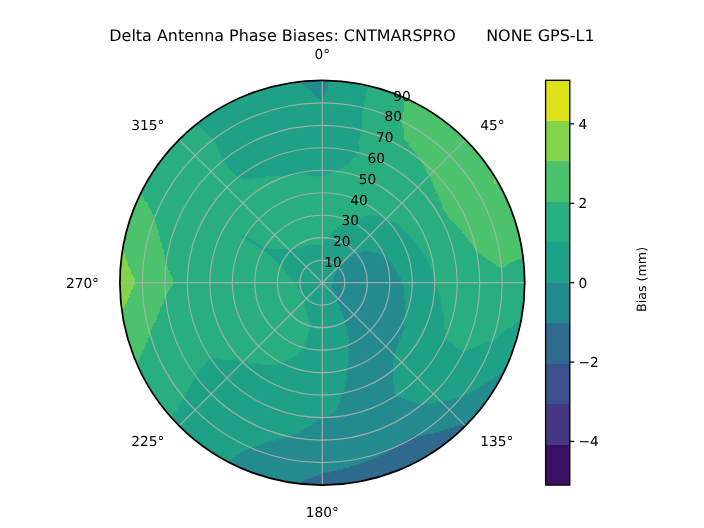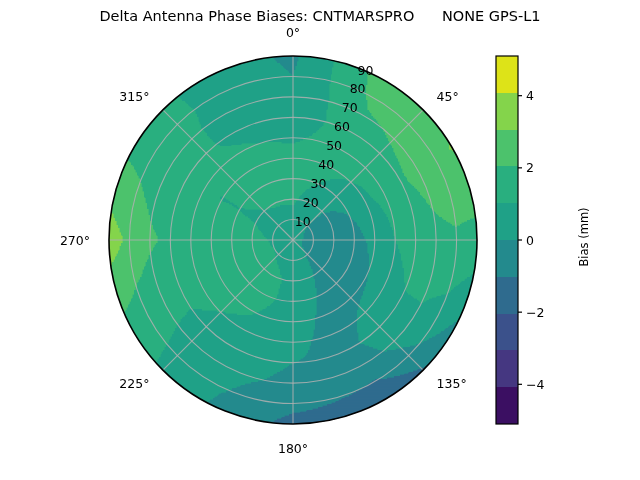--- a/index.html
+++ b/index.html
@@ -9,21 +9,21 @@
   }
   body {
     width: 640px;
     height: 480px;
     font-family: "DejaVu Sans", sans-serif;
     position: relative;
     overflow: hidden;
   }
   #figure {
     position: absolute;
-    left: 0; top: 0;
+    left: 0; top: 17px;
     width: 640px;
     height: 396px;
   }
   .fig-title {
     position: absolute;
     left: 0;
     top: 8px;
     width: 640px;
     text-align: center;
     font-size: 14.5px;

